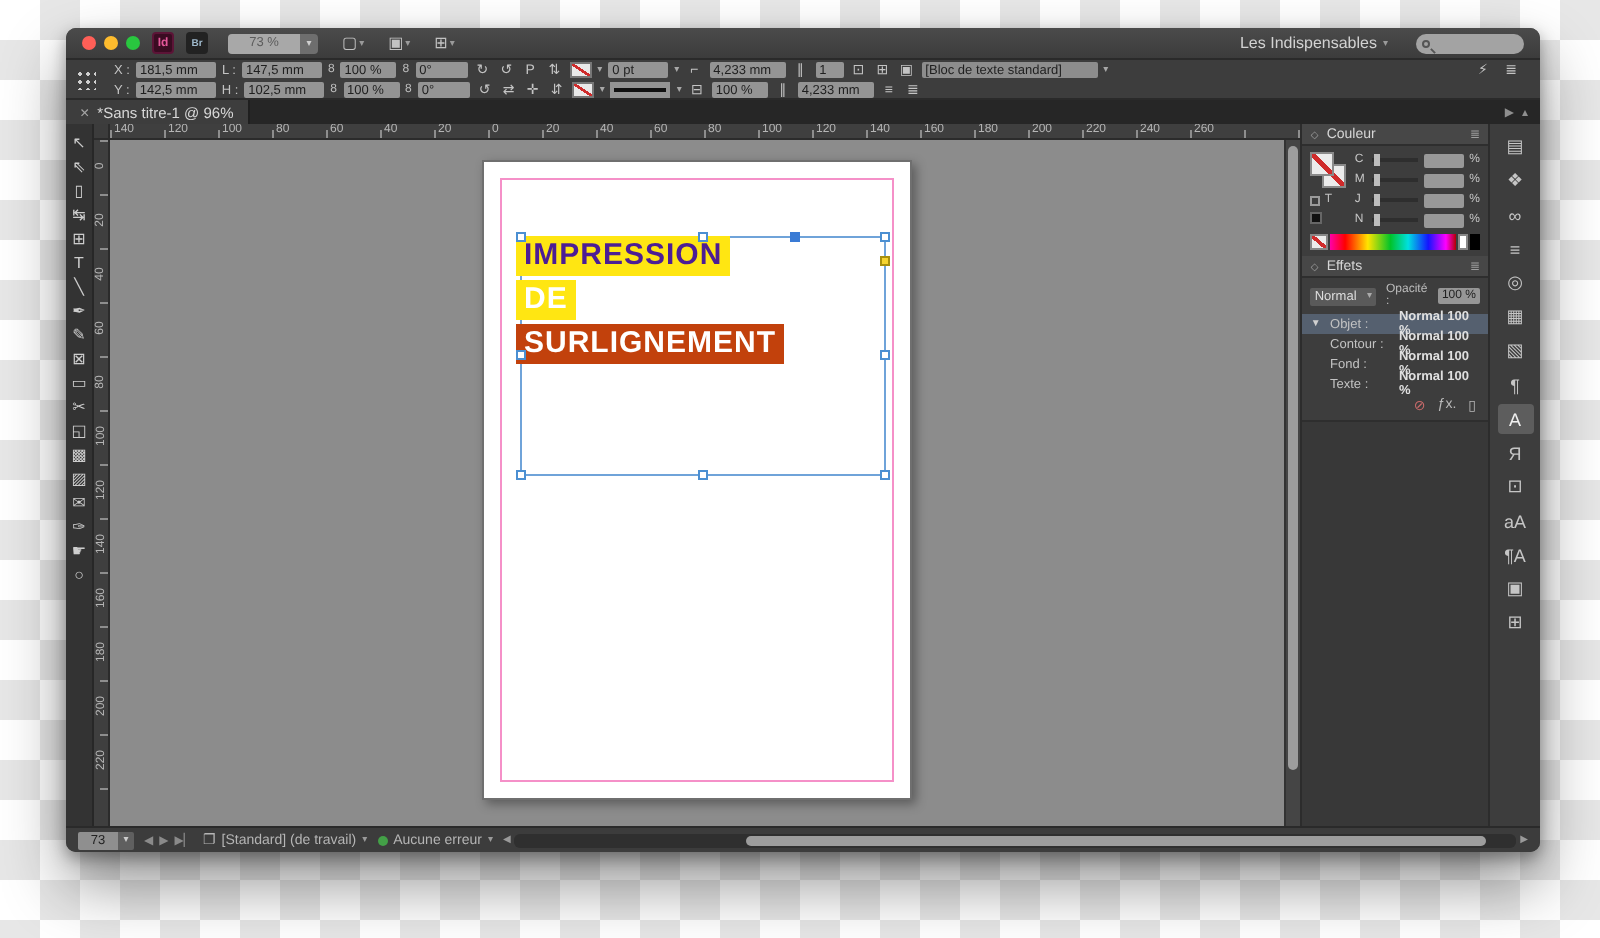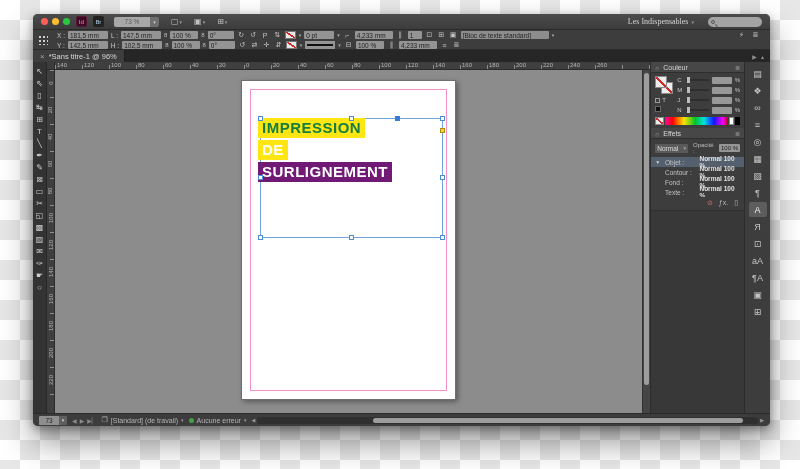--- a/index.html
+++ b/index.html
@@ -29,21 +29,21 @@
     color:#e4589a; font-size:6px; font-weight:bold; display:flex; align-items:center; justify-content:center; }
   .bricon { width:11px; height:11px; background:#222; border-radius:2px; color:#9fb9cc;
     font-size:5px; font-weight:bold; display:flex; align-items:center; justify-content:center; }
   .zoomdd { display:flex; align-items:center; margin-left:4px; }
   .zoomdd .val { width:36px; height:10px; background:#a8a8a8; color:#5c5c5c; font-size:6.5px;
     display:flex; align-items:center; justify-content:center; border-radius:2px 0 0 2px; }
   .zoomdd .car { width:9px; height:10px; background:#6e6e6e; color:#cfcfcf; font-size:5px;
     display:flex; align-items:center; justify-content:center; border-radius:0 2px 2px 0; }
   .tbbtn { display:flex; align-items:center; gap:1px; color:#c2c2c2; font-size:8px; margin-left:6px; }
   .tbbtn .c { font-size:5px; color:#9a9a9a; }
-  .workspace { margin-left:auto; font-size:8px; color:#d2d2d2; display:flex; align-items:center; gap:3px;font-family:Liberation Serif, serif; }
+  .workspace { margin-left:auto; font-size:8px; color:#d2d2d2; display:flex; align-items:center; gap:3px; }
   .workspace .c { font-size:5px; color:#9a9a9a; }
   .search { width:54px; height:10px; background:#a3a3a3; border-radius:5px; margin-left:8px;
     display:flex; align-items:center; padding:0 3px; }
   .mag { width:4px; height:4px; border:1px solid #555; border-radius:50%; position:relative; flex:0 0 4px;}
   .mag::after { content:""; position:absolute; width:3px; height:1px; background:#555;
     transform:rotate(45deg); left:3px; top:4px; }
   .search input { border:0; background:transparent; width:100%; font-size:6px; color:#333; outline:none; }
 
   
   .cpanel { height:20px; flex:0 0 20px; background:#3d3d3d; border-bottom:1px solid #2a2a2a;
@@ -448,25 +448,25 @@
           <div class="rv">
             <span>220</span>
           </div>
         </div>
       <div class="viewport">
         <div class="page">
           <div class="margins" style="border-color: rgb(245, 144, 200);"></div>
           <div class="textframe" style="border-color: rgb(111, 163, 217);">
             <div class="tf-lines">
 
-                <div class="tf-line" style="background: rgb(255, 230, 18); color: #15803d;">IMPRESSION</div>
+                <div class="tf-line" style="background: rgb(255, 230, 18); color: #4c1d95;">IMPRESSION</div>
 
                 <div class="tf-line" style="background: rgb(255, 230, 18); color: rgb(255, 255, 255);">DE</div>
 
-                <div class="tf-line" style="background: #701a75; color: rgb(255, 255, 255);">SURLIGNEMENT</div>
+                <div class="tf-line" style="background: #c2410c; color: rgb(255, 255, 255);">SURLIGNEMENT</div>
               </div>
             <span class="hdl tl"></span>
             <span class="hdl tm"></span>
             <span class="hdl tr"></span>
             <span class="hdl ml"></span>
             <span class="hdl mr"></span>
             <span class="hdl bl"></span>
             <span class="hdl bm"></span>
             <span class="hdl br"></span>
             <span class="outport"></span>

